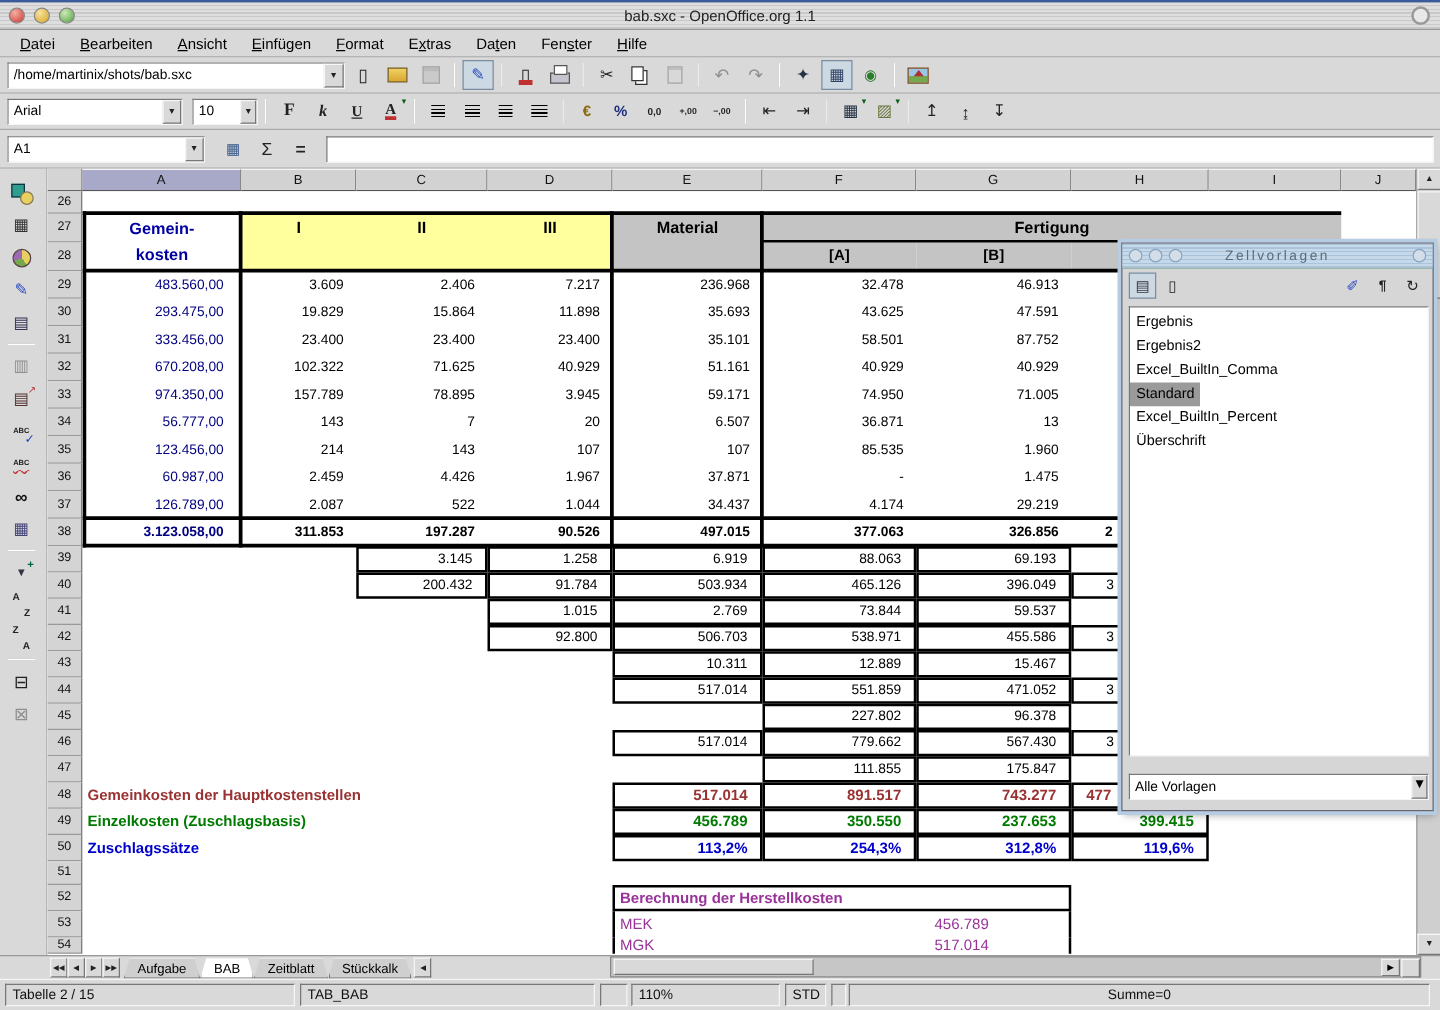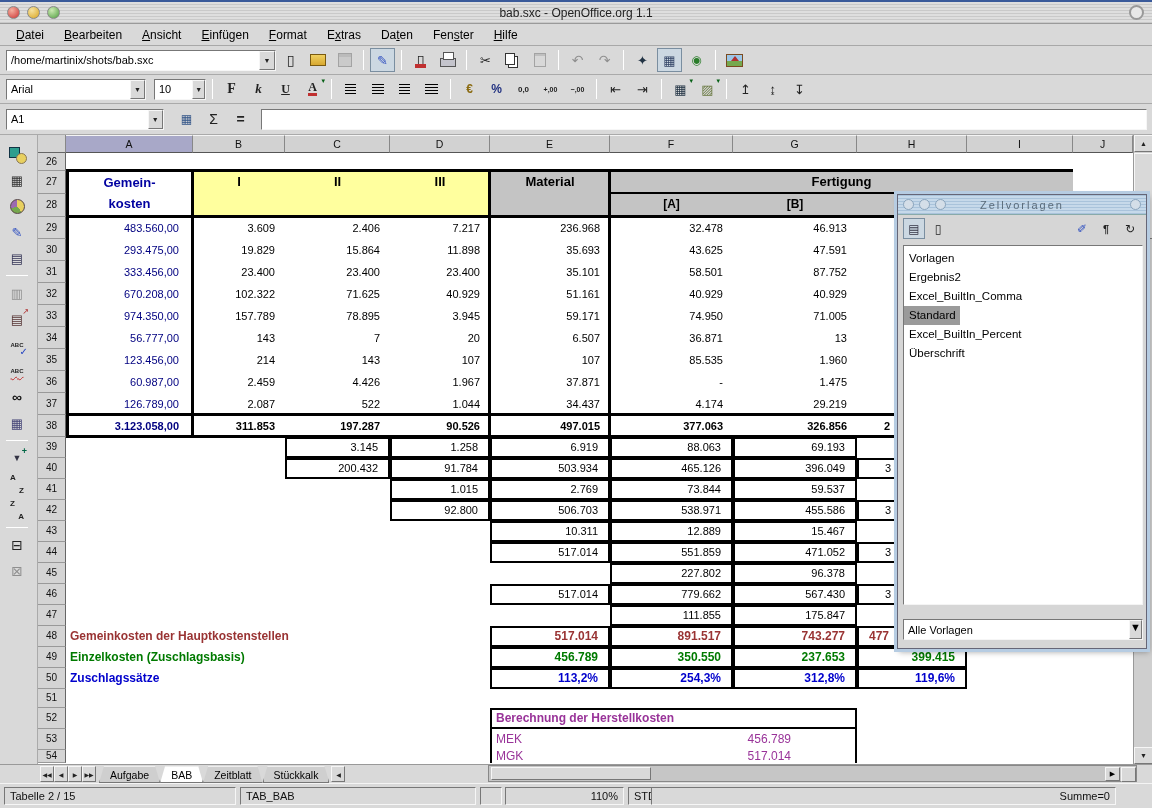--- a/index.html
+++ b/index.html
@@ -521,44 +521,44 @@
 <div id="htrack">
   <div id="hthumb" class="raised"></div>
   <div id="harrow" class="raised">▶</div>
   <div id="hcorner" class="raised"></div>
 </div>
 
 <div id="statusbar">
     <div class="sfield sunken" style="left: 4px; width: 232px; text-align: left; background: rgb(217, 217, 217);">Tabelle 2 / 15</div>
     <div class="sfield sunken" style="left: 240px; width: 236px; text-align: left; background: rgb(217, 217, 217);">TAB_BAB</div>
     <div class="sfield sunken" style="left: 480px; width: 22px; text-align: center; background: rgb(217, 217, 217);"></div>
-    <div class="sfield sunken" style="left: 505px; width: 119px; text-align: right; background: rgb(217, 217, 217);">110%</div>
+    <div class="sfield sunken" style="left: 505px; width: 119px; text-align: left; background: rgb(217, 217, 217);">110%</div>
     <div class="sfield sunken" style="left: 628px; width: 33px; text-align: center; background: rgb(217, 217, 217);">STD</div>
     <div class="sfield sunken" style="left: 665px; width: 11px; text-align: center; background: rgb(217, 217, 217);"></div>
-    <div class="sfield sunken" style="left: 651px; width: 465px; text-align: right; background: rgb(217, 217, 217);">Summe=0</div>
+    <div class="sfield sunken" style="left: 679px; width: 465px; text-align: center; background: rgb(217, 217, 217);">Summe=0</div>
   </div>
 
 <div id="stylist">
   <div id="sptitle">
     <div class="pcirc"></div>
     <div class="pcirc"></div>
     <div class="pcirc"></div>
     <div id="sptext">Zellvorlagen</div>
     <div id="pcirc-r"></div>
   </div>
   <div id="sptools">
       <div class="ib i-cell-styles act"></div>
       <div class="ib i-page-styles"></div>
       <div class="spacer"></div>
       <div class="ib i-fill-format"></div>
       <div class="ib i-new-style"></div>
       <div class="ib i-update-style"></div>
     </div>
   <div id="splist">
-      <div><span class="styleitem">Vorlagen</span></div>
+      <div><span class="styleitem">Ergebnis</span></div>
       <div><span class="styleitem">Ergebnis2</span></div>
       <div><span class="styleitem">Excel_BuiltIn_Comma</span></div>
       <div><span class="styleitem selsty">Standard</span></div>
       <div><span class="styleitem">Excel_BuiltIn_Percent</span></div>
       <div><span class="styleitem">Überschrift</span></div>
     </div>
   <div id="spfilter" class="sunken">
     <input value="Alle Vorlagen" style="">
     <div class="cbtn raised">▼</div>
   </div>

